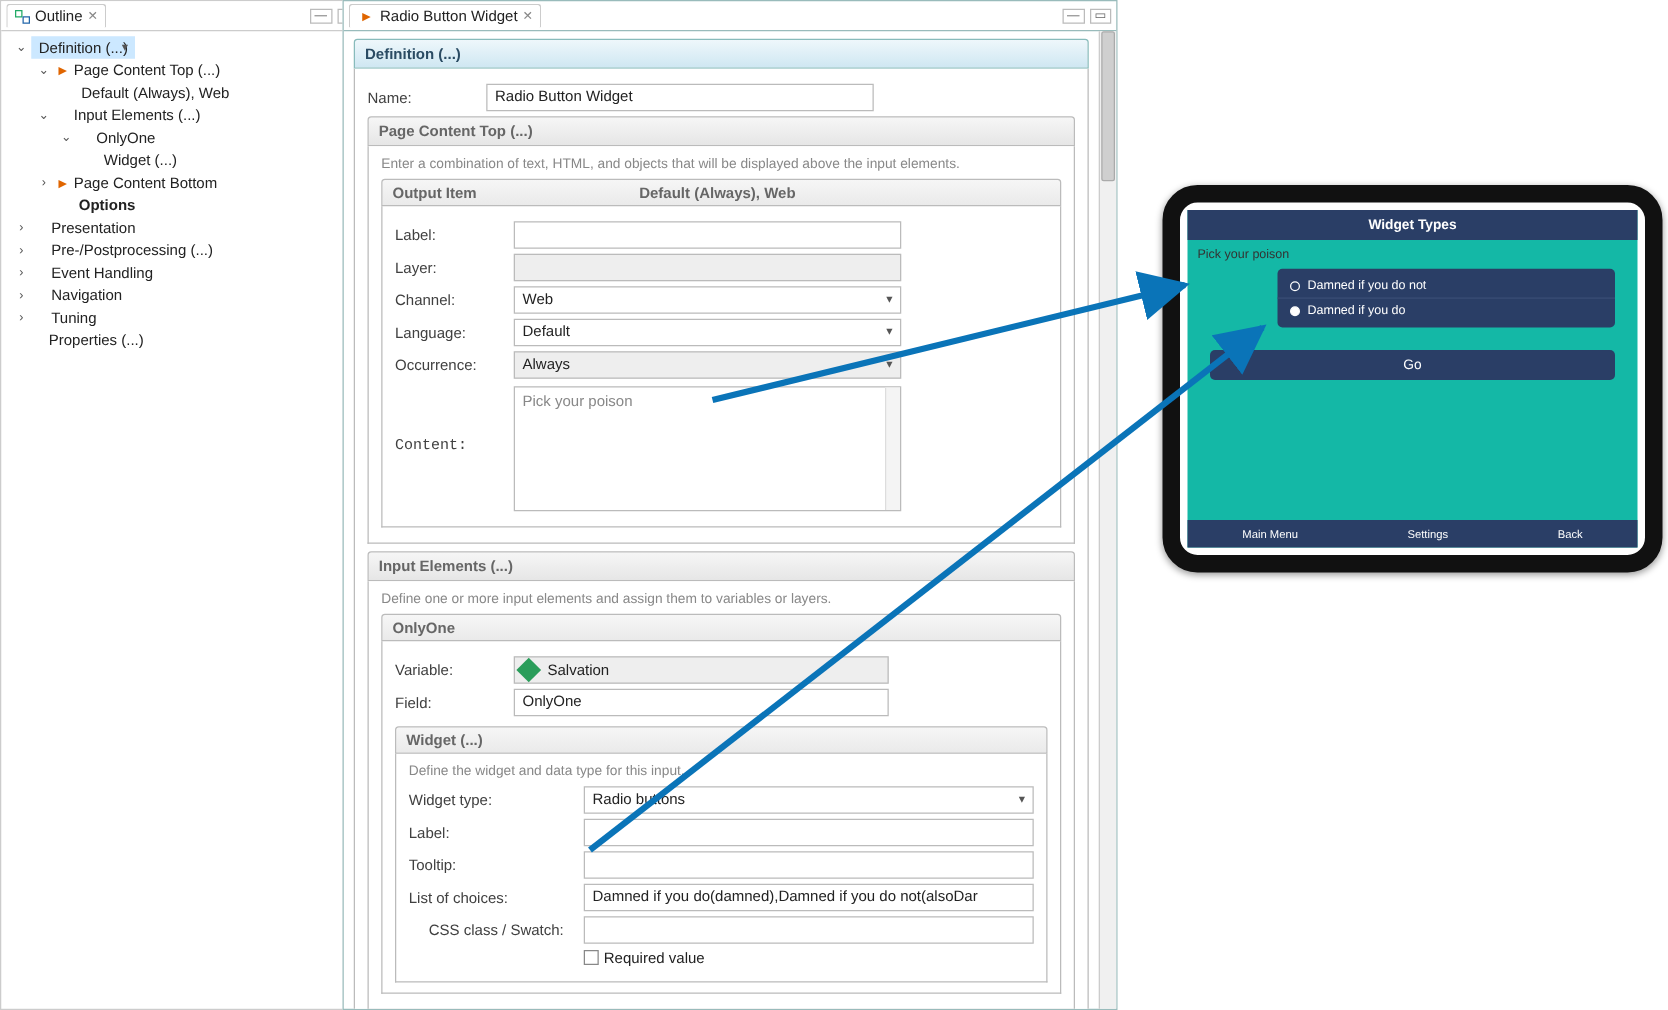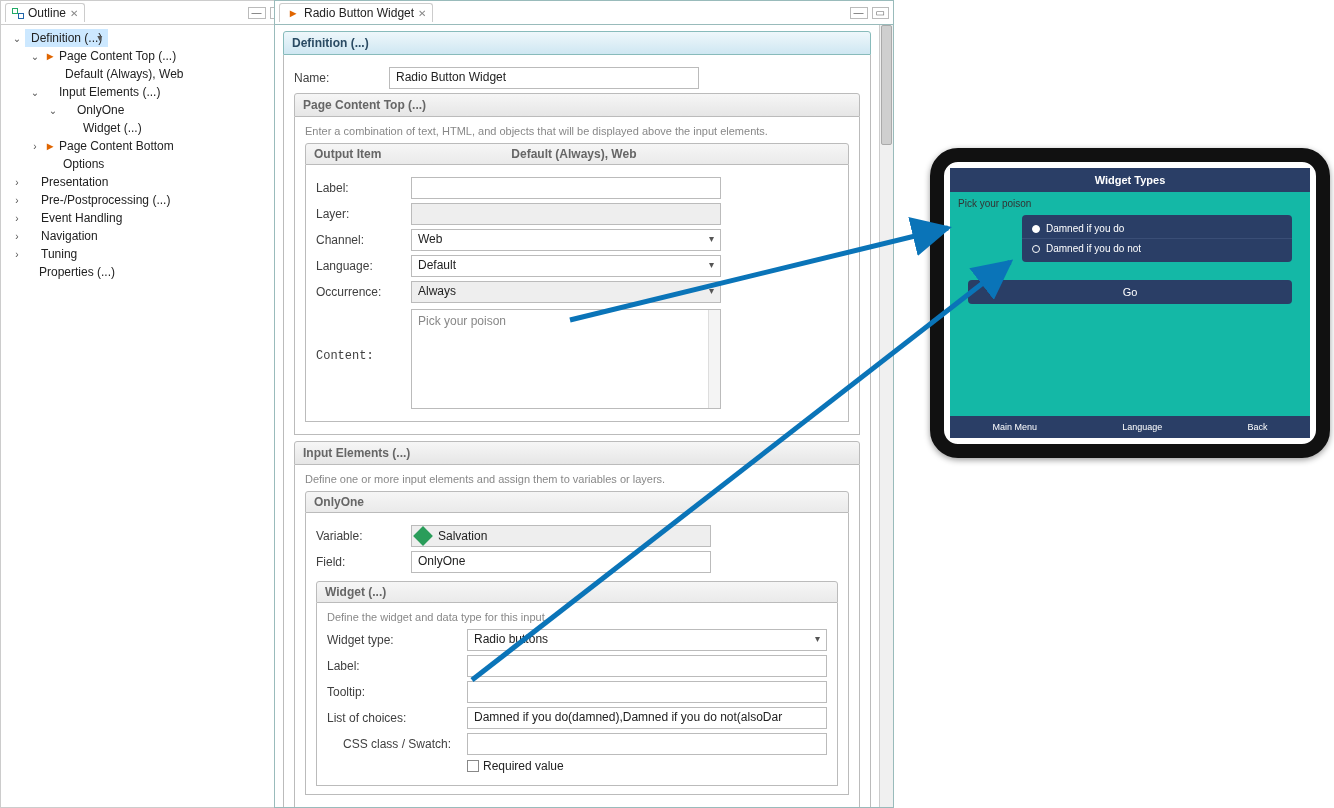--- a/index.html
+++ b/index.html
@@ -109,21 +109,21 @@
       <span>OnlyOne</span>
     </div>
     <div class="tree-row" style="padding-left:80px;">
       <span>Widget (...)</span>
     </div>
     <div class="tree-row" style="padding-left:26px;">
       <span class="twisty">›</span>
       <span class="orange-arrow">▸</span>
       <span>Page Content Bottom</span>
     </div>
-    <div class="tree-row" style="padding-left:44px;">
+    <div class="tree-row" style="padding-left:44px;font-weight:bold;">
       <span style="width:14px;"></span>
       <span>Options</span>
     </div>
     <div class="tree-row" style="padding-left:8px;">
       <span class="twisty">›</span>
       <span style="width:14px;"></span>
       <span>Presentation</span>
     </div>
     <div class="tree-row" style="padding-left:8px;">
       <span class="twisty">›</span>
@@ -279,32 +279,32 @@
     </div>
   </div>
 </div>
 
 <div class="tablet">
   <div class="tablet-inner">
     <div class="wt-head">Widget Types</div>
     <div class="wt-top">Pick your poison</div>
     <div class="wt-radio-box">
       <div class="wt-radio-row">
+        <span class="wt-dot"></span>
+        <span>Damned if you do not</span>
+      </div>
+      <div class="wt-radio-row">
         <span class="wt-dot on"></span>
         <span>Damned if you do</span>
-      </div>
-      <div class="wt-radio-row">
-        <span class="wt-dot"></span>
-        <span>Damned if you do not</span>
       </div>
     </div>
     <div class="wt-go"><span>Go</span></div>
     <div class="wt-foot">
       <span>Main Menu</span>
-      <span>Language</span>
+      <span>Settings</span>
       <span>Back</span>
     </div>
   </div>
 </div>
 
 <svg class="arrows">
   <defs>
     <marker id="ah" viewBox="0 0 10 10" refX="9" refY="5" markerWidth="8" markerHeight="8" orient="auto-start-reverse">
       <path d="M 0 0 L 10 5 L 0 10 z" fill="#0a74b8"></path>
     </marker>

